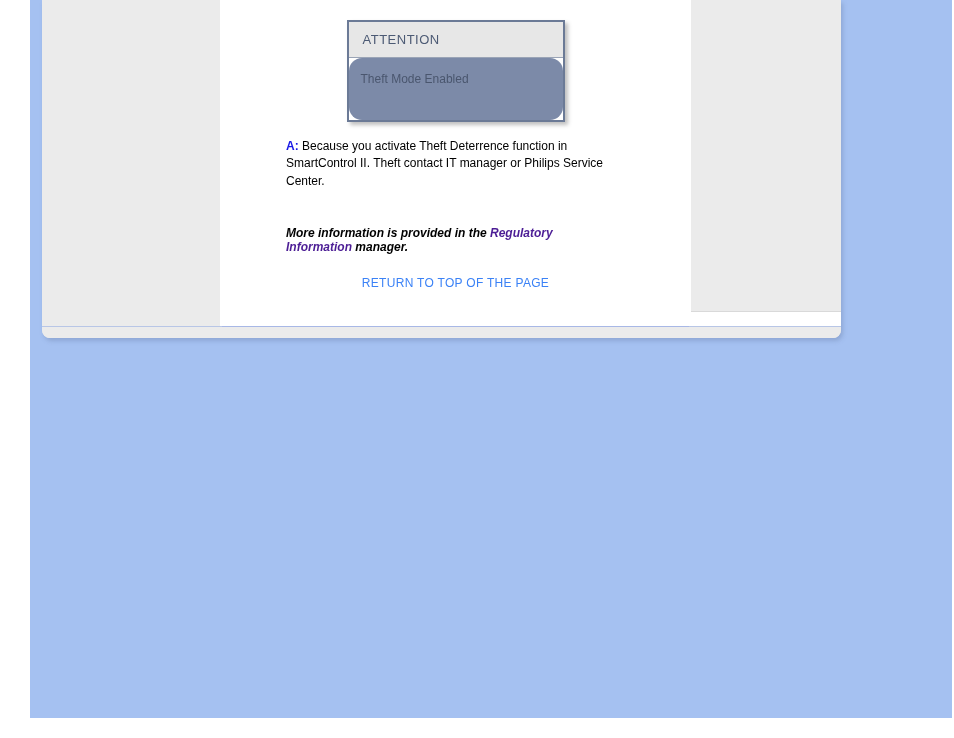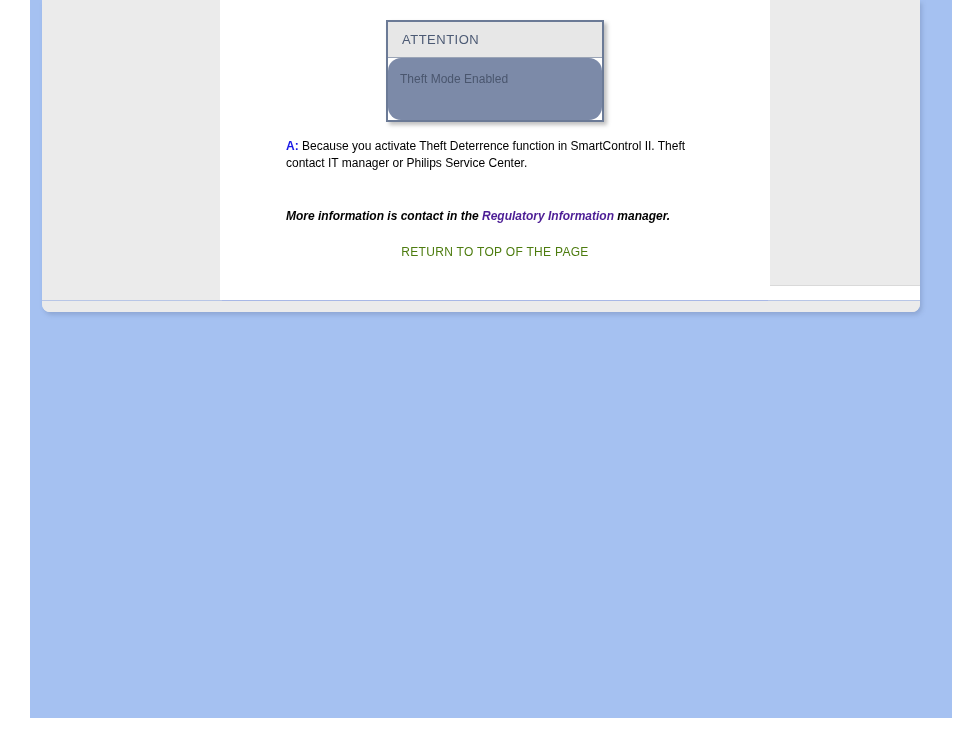--- a/index.html
+++ b/index.html
@@ -20,21 +20,21 @@
       top: 0;
       left: 30px;
       right: 2px;
       bottom: 20px;
       background: #a5c1f1;
     }
     .page-outer {
       position: absolute;
       top: 0;
       left: 42px;
-      width: 878px;
+      width: 799px;
       background: #ebebeb;
       border-radius: 0 0 8px 8px;
       box-shadow: 2px 3px 4px rgba(100,120,160,0.35);
     }
     .page-inner-row {
       display: flex;
       align-items: stretch;
     }
     .left-strip {
       width: 178px;
@@ -127,21 +127,21 @@
       text-decoration: none;
       cursor: pointer;
     }
 
     .return-top {
       text-align: center;
       font-size: 12px;
       margin-bottom: 24px;
     }
     .return-top a {
-      color: #4d7c0f;
+      color: #3b82f6;
       text-decoration: none;
       cursor: pointer;
       letter-spacing: 0.3px;
       margin-top: 13px;
     }
   </style>
 </head>
 <body>
 
 <div class="bg-blue"></div>
@@ -155,21 +155,21 @@
       <div class="attention-box">
         <div class="attention-head">ATTENTION</div>
         <div class="attention-body">Theft Mode Enabled</div>
       </div>
 
       <p class="answer-para">
         <span class="answer-label">A:</span><span> Because you activate Theft Deterrence function in SmartControl II. Theft contact IT manager or Philips Service Center.</span>
       </p>
 
       <p class="more-info">
-        <span>More information is contact in the </span><a class="reg-link">Regulatory Information</a><span> manager.</span>
+        <span>More information is provided in the </span><a class="reg-link">Regulatory Information</a><span> manager.</span>
       </p>
 
       <p class="return-top">
         <a>RETURN TO TOP OF THE PAGE</a>
       </p>
 
     </div>
 
     <div class="right-strip"></div>
   </div>

